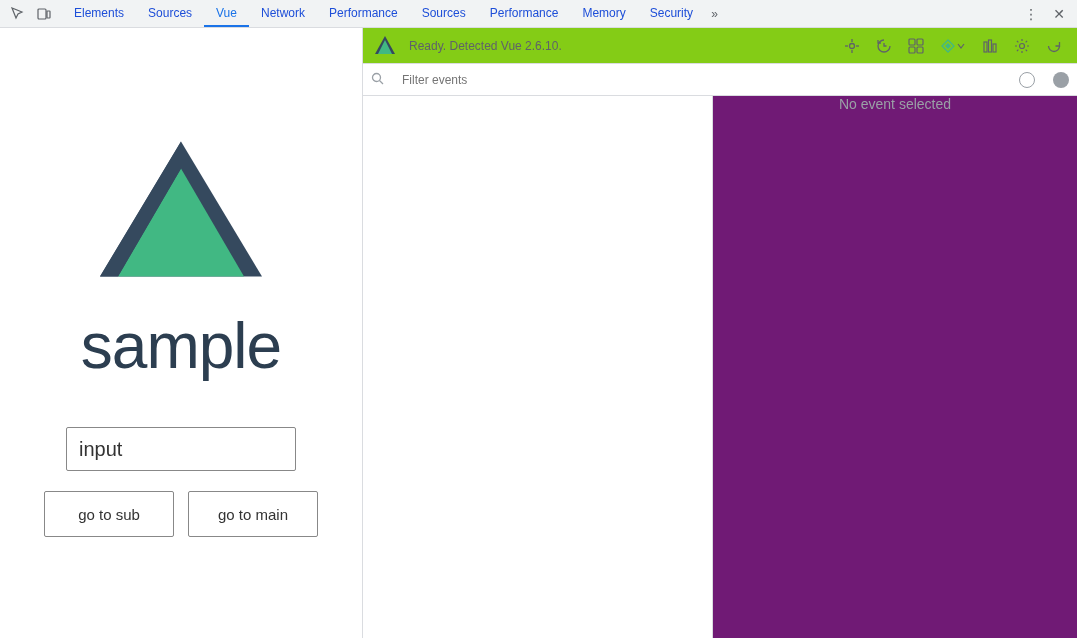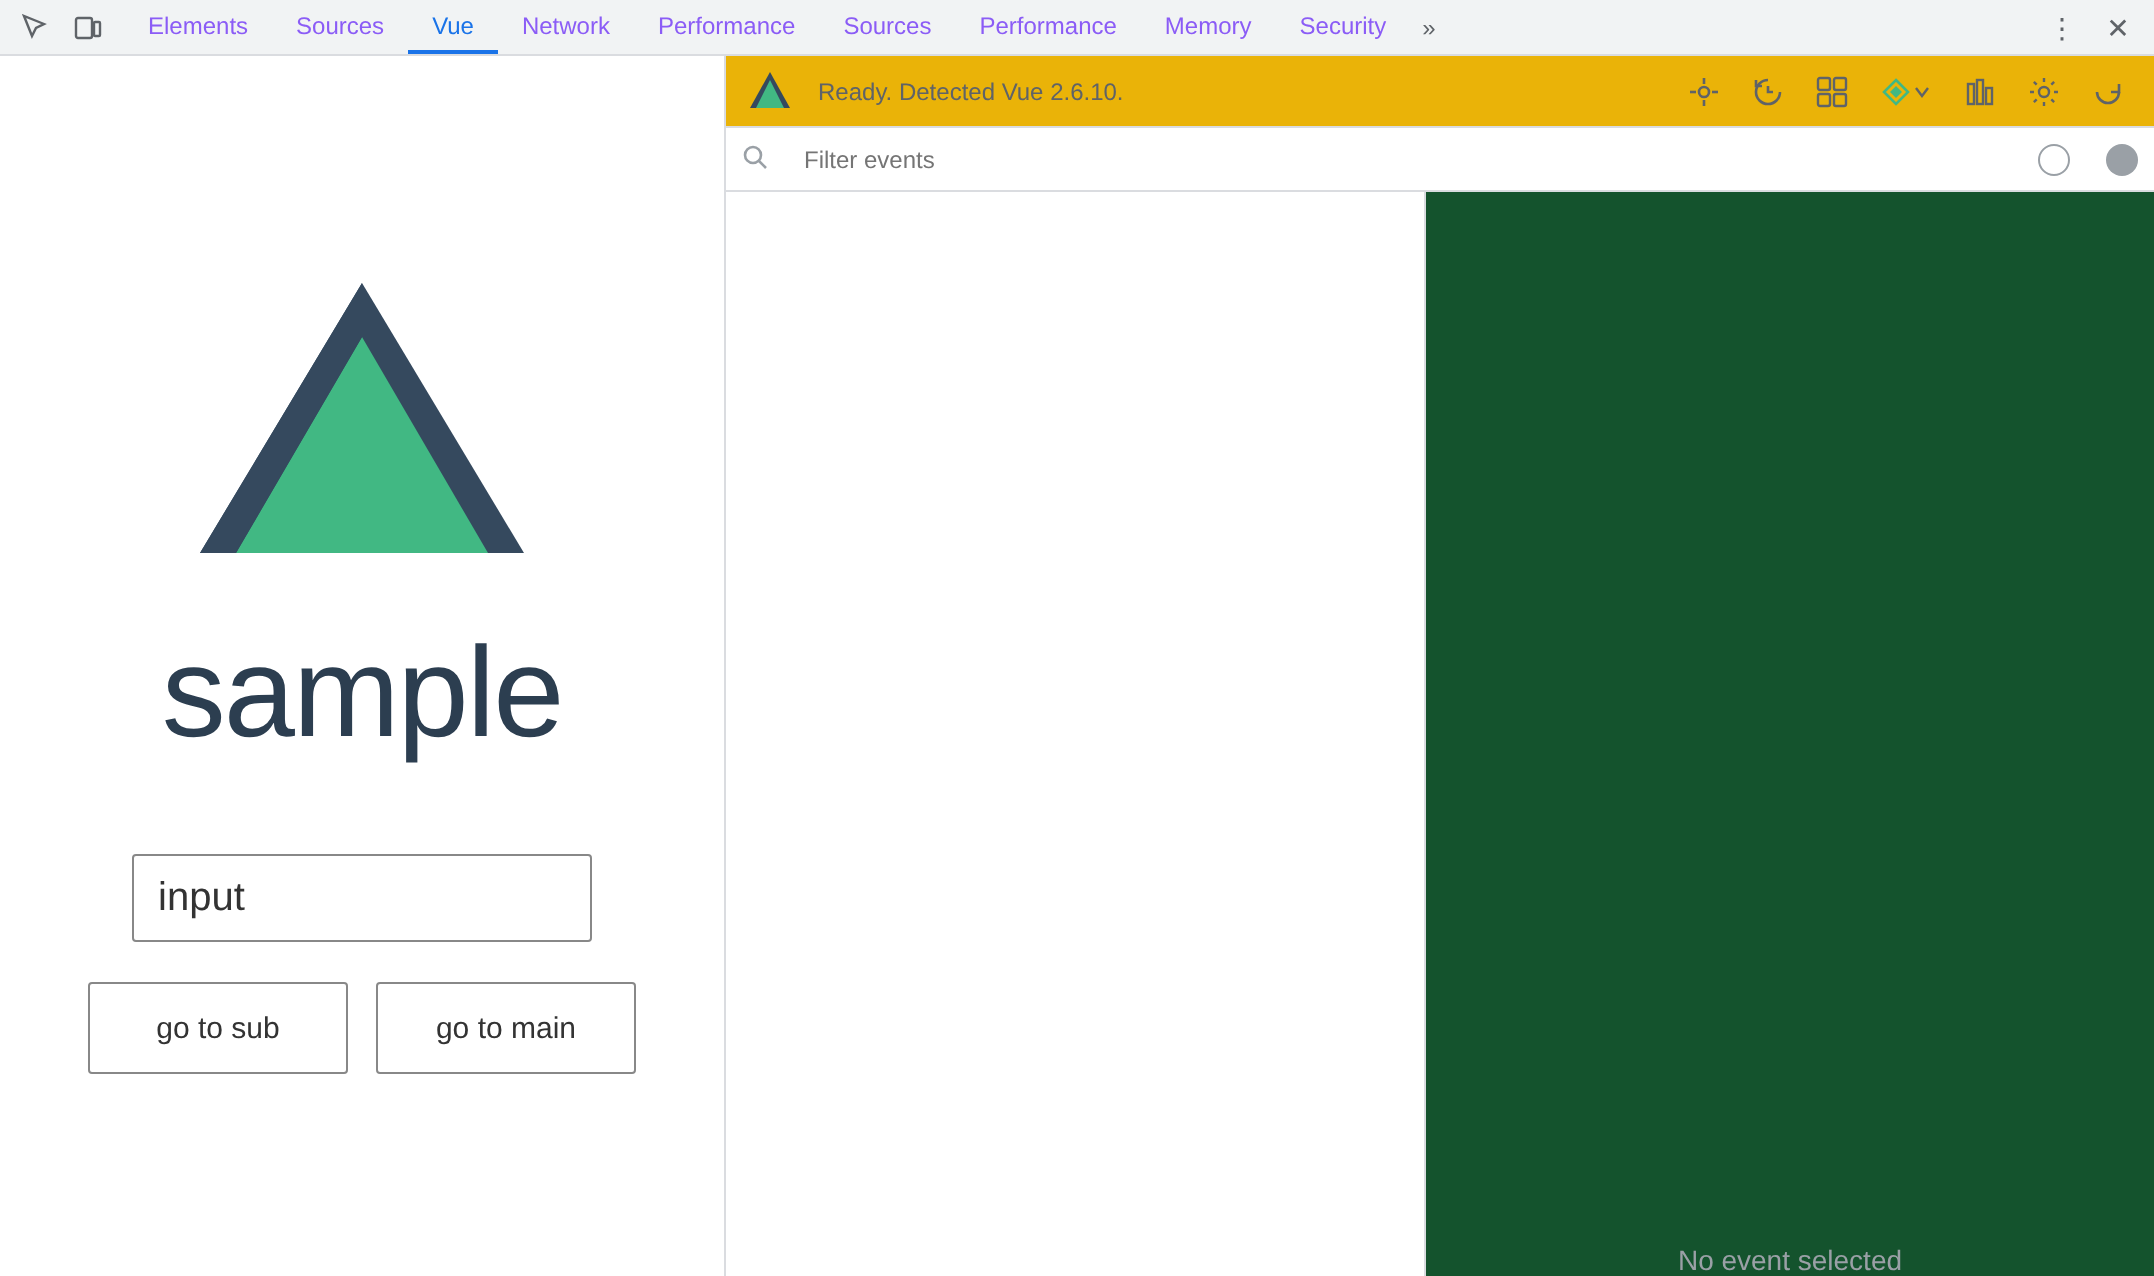--- a/index.html
+++ b/index.html
@@ -38,21 +38,21 @@
       align-items: center;
       flex: 1;
       height: 100%;
     }
     .devtools-tab {
       padding: 0 12px;
       height: 100%;
       display: flex;
       align-items: center;
       font-size: 12px;
-      color: #8b5cf6;
+      color: #1d4ed8;
       cursor: pointer;
       white-space: nowrap;
       border-bottom: 2px solid transparent;
     }
     .devtools-tab.active { color: #1a73e8; border-bottom: 2px solid #1a73e8; text-align: center; }
     .devtools-tabs-overflow {
       padding: 0 6px;
       display: flex;
       align-items: center;
       color: #5f6368;
@@ -134,21 +134,21 @@
       display: flex;
       flex-direction: column;
       border-left: 1px solid #dadce0;
     }
 
     
     .vue-toolbar {
       display: flex;
       align-items: center;
       height: 36px;
-      background: #eab308;
+      background: #84cc16;
       border-bottom: 1px solid #dadce0;
       padding: 0 10px;
       gap: 4px;
     }
     .vue-logo-small {
       width: 24px;
       height: 24px;
       margin-right: 8px;
       flex-shrink: 0;
     }
@@ -223,23 +223,23 @@
 
     .vue-events-pane {
       width: 350px;
       border-right: 1px solid #dadce0;
       background: #fff;
       flex-shrink: 0;
     }
 
     .vue-detail-pane {
       flex: 1;
-      background: #14532d;
-      display: flex;
-      align-items: flex-end;
+      background: #701a75;
+      display: flex;
+      align-items: flex-start;
       justify-content: center;
     }
 
     .no-event-text {
       font-size: 14px;
       color: #9aa0a6;
     }
   </style>
 </head>
 <body>

